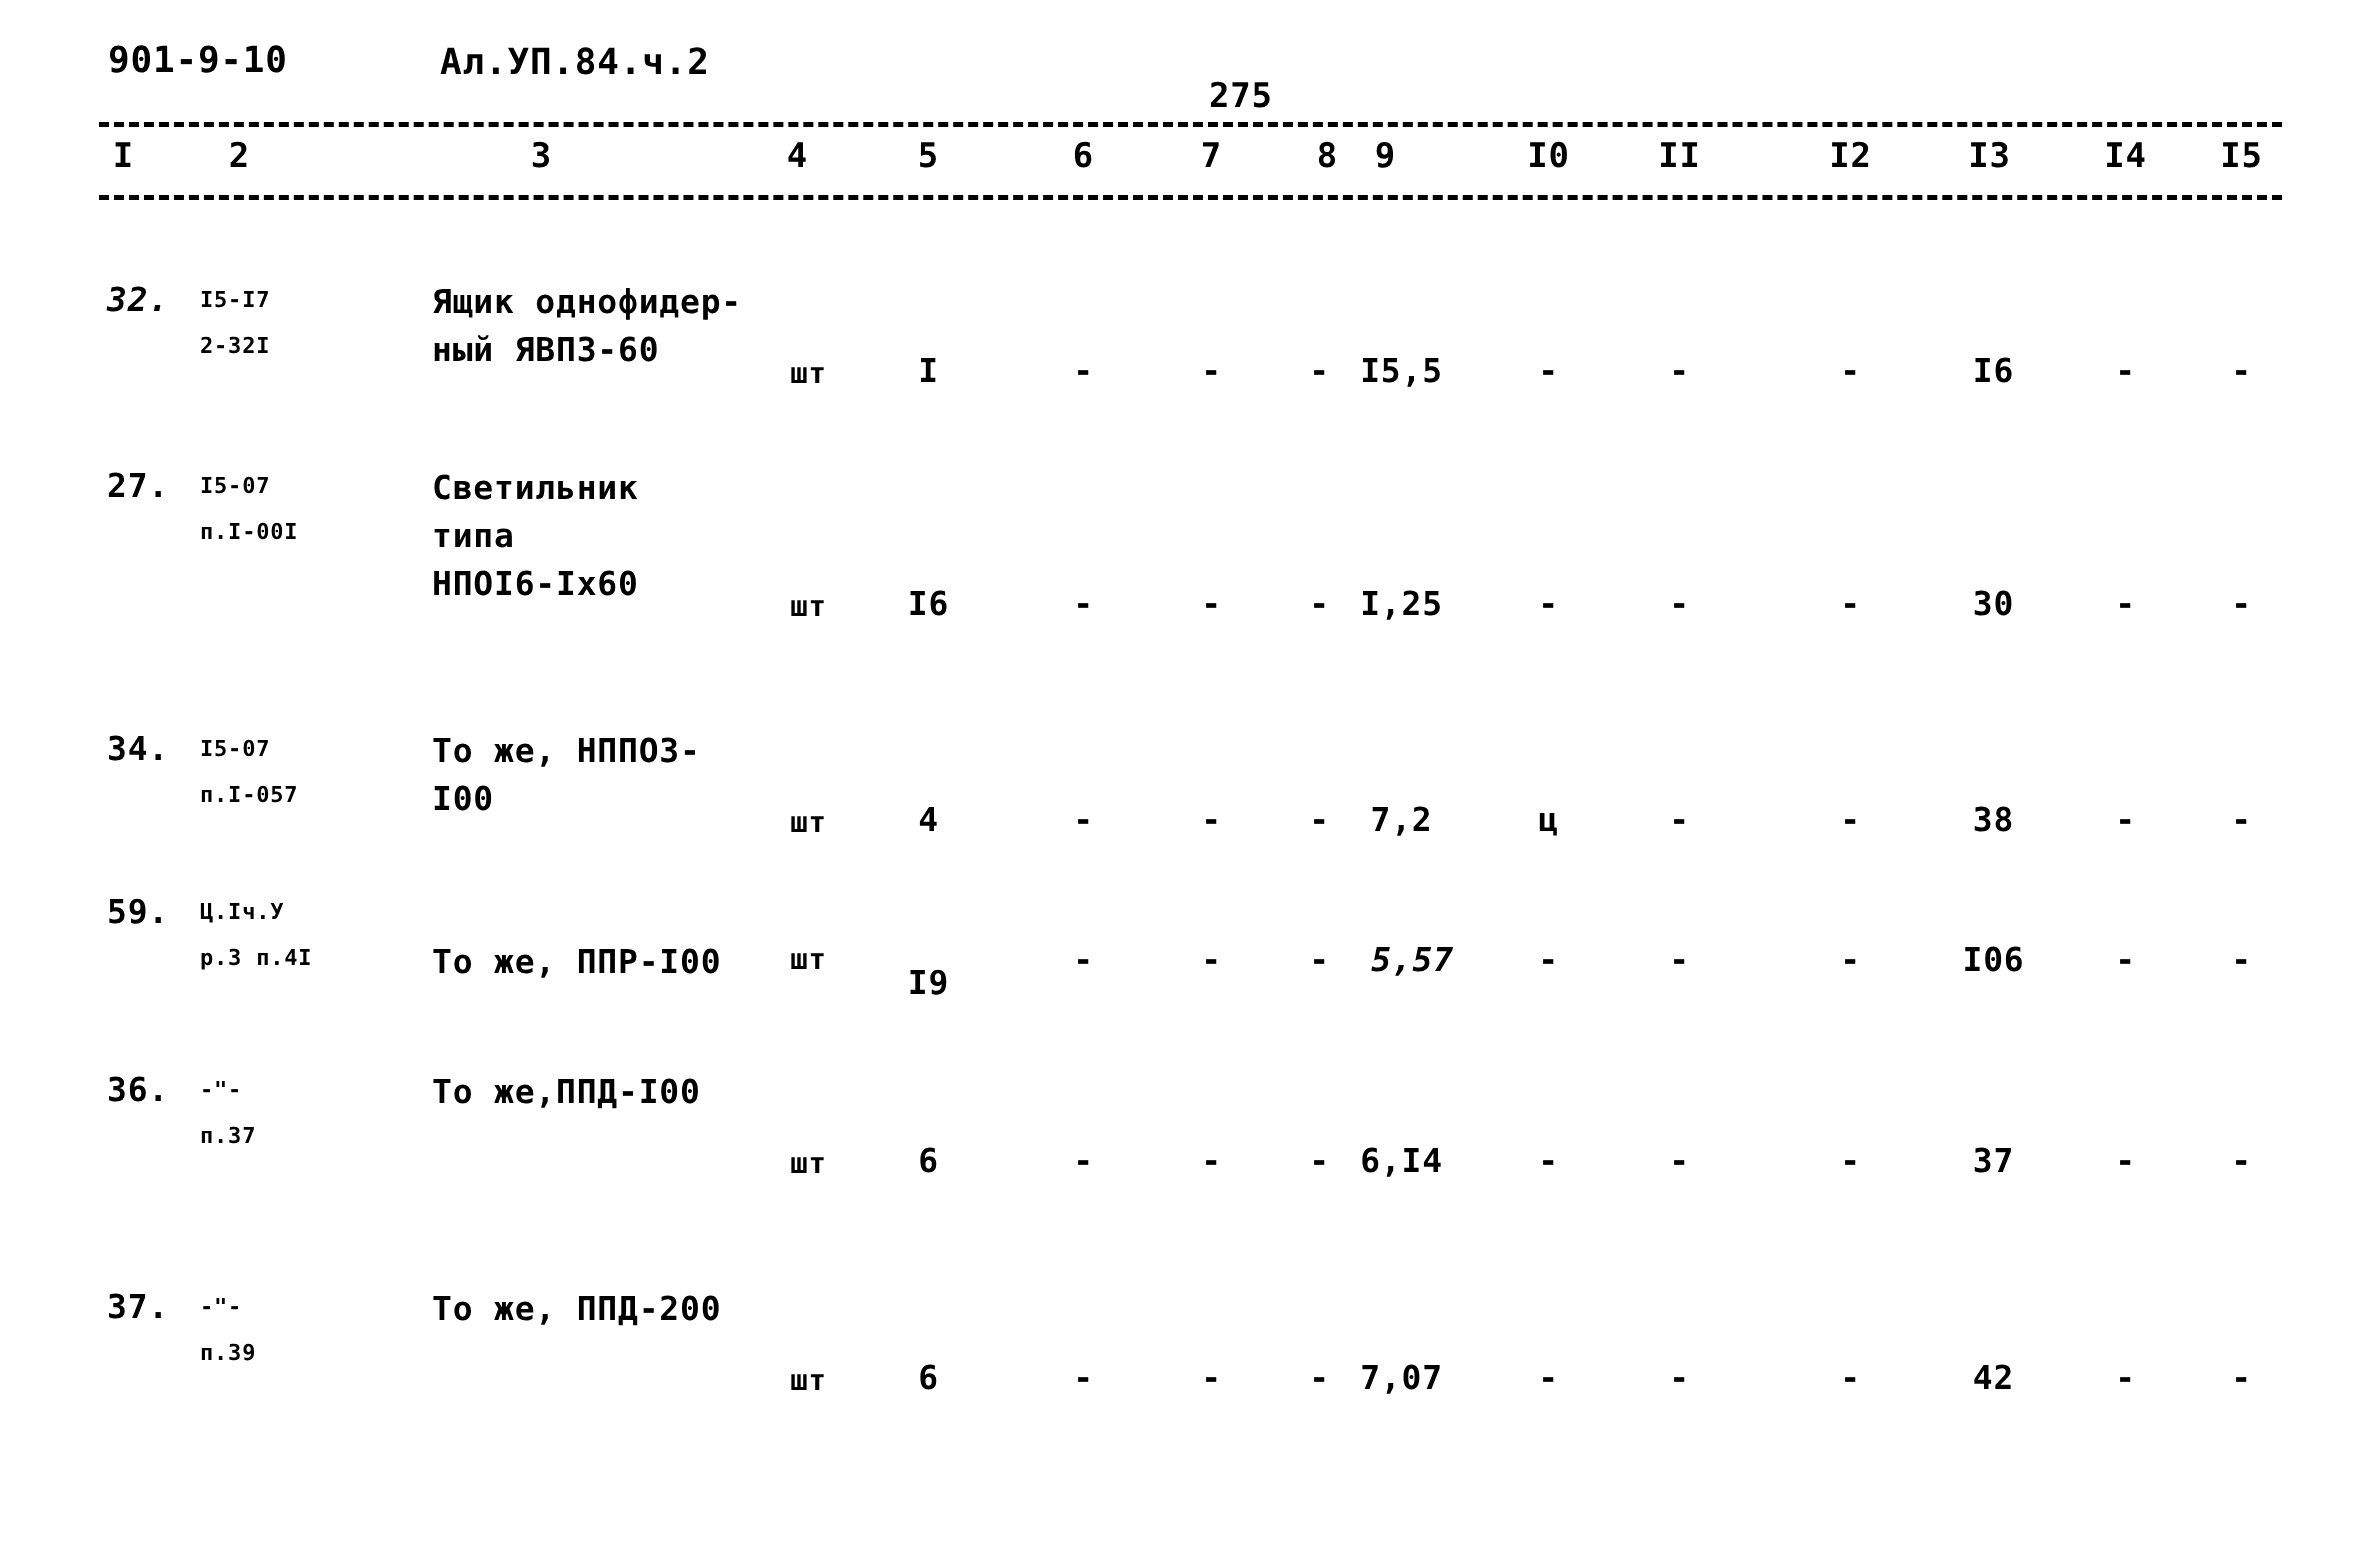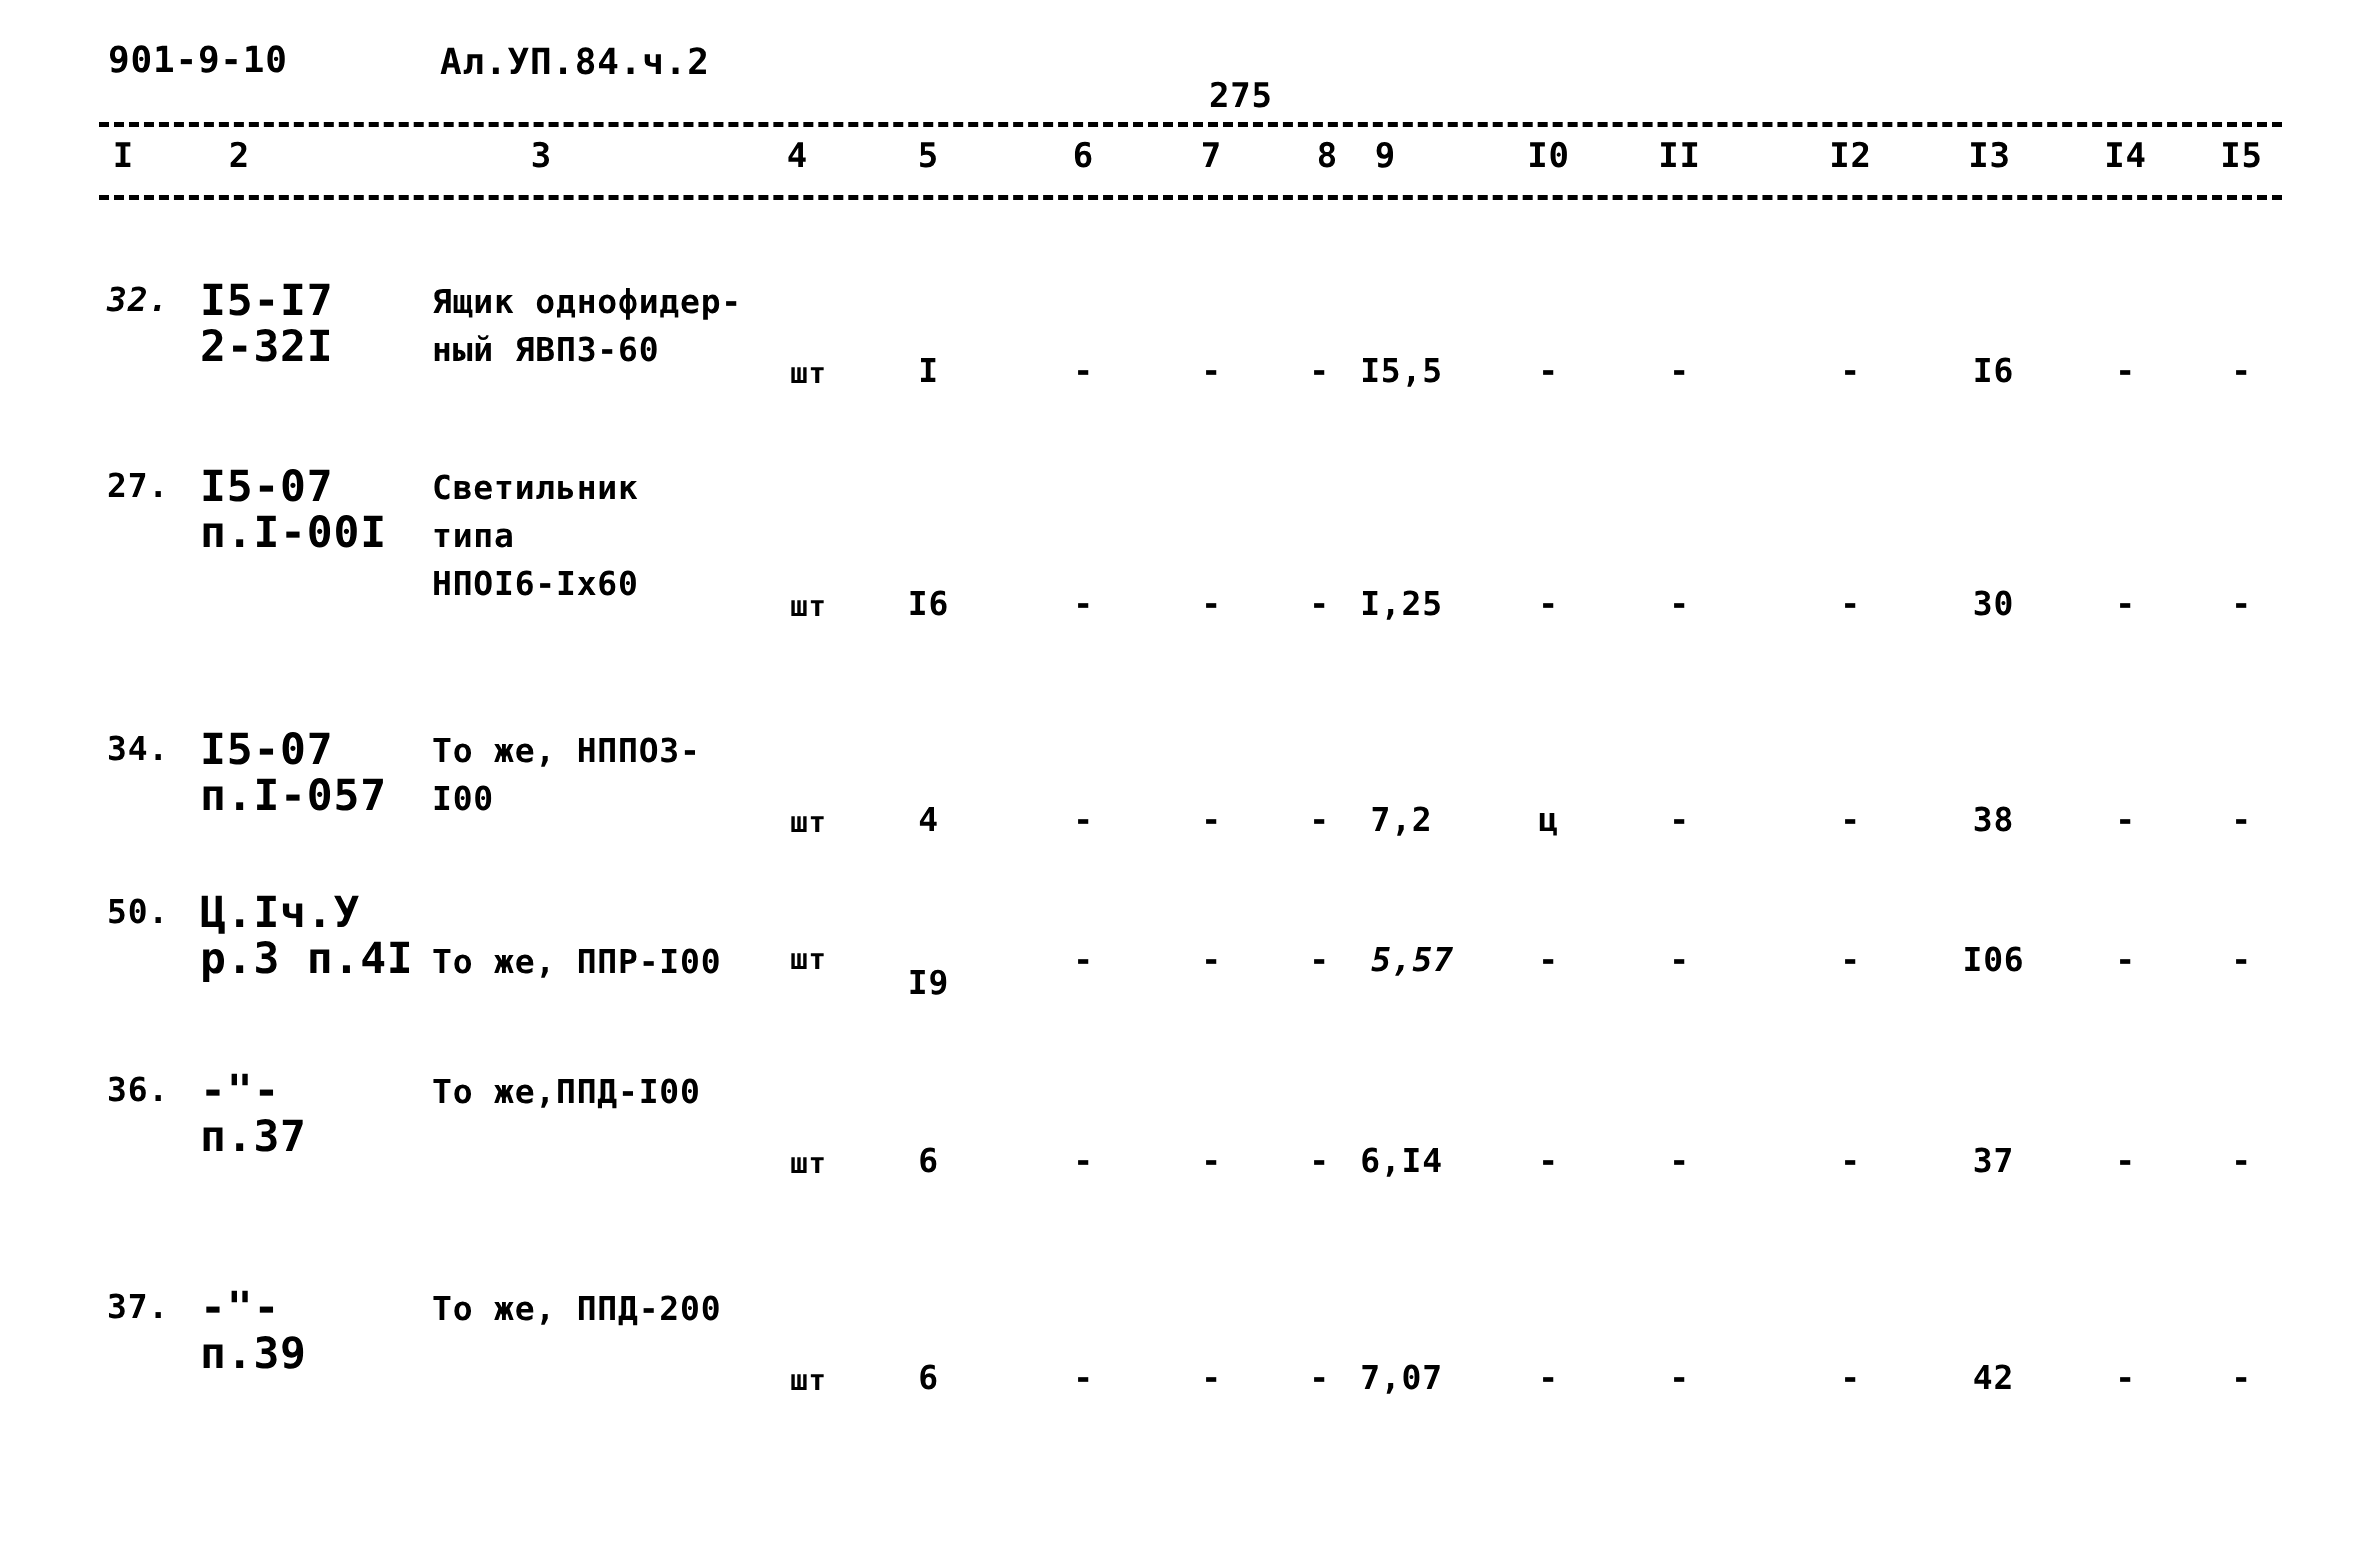--- a/index.html
+++ b/index.html
@@ -104,21 +104,21 @@
     white-space: pre;
   }
   .cell-num {
     text-align: center;
     width: 85px;
   }
   .cell-left { text-align: left; }
 
   .code-block {
     position: absolute;
-    font-size: 43px;
+    font-size: 22px;
     line-height: 46px;
     white-space: pre;
   }
   .name-block {
     position: absolute;
     font-size: 33px;
     line-height: 48px;
     white-space: pre;
   }
 
@@ -210,21 +210,21 @@
         <span class="cell tw cell-num" style="left: 1277px; top: 71px;">-</span>
         <span class="cell tw cell-num" style="left: 1359px; top: 71px;">7,2</span>
         <span class="cell tw cell-num" style="left: 1506px; top: 71px;">ц</span>
         <span class="cell tw cell-num" style="left: 1637px; top: 71px;">-</span>
         <span class="cell tw cell-num" style="left: 1808px; top: 71px;">-</span>
         <span class="cell tw cell-num" style="left: 1951px; top: 71px;">38</span>
         <span class="cell tw cell-num" style="left: 2083px; top: 71px;">-</span>
         <span class="cell tw cell-num" style="left: 2199px; top: 71px;">-</span>
       </div>
       <div class="data-row" style="top: 658px;">
-        <span class="cell tw cell-left" style="left: 107px; top: 0px;">50.</span>
+        <span class="cell tw cell-left" style="left: 107px; top: 0px;">59.</span>
         <span class="code-block tw" style="left: 200px; top: 0px;">Ц.Iч.У
 р.3 п.4I</span>
         <span class="name-block tw" style="left: 432px; top: 0px;">
 То же, ППР-I00</span>
         <span class="cell tw cell-num" style="left: 766px; top: 48px; font-size: 29px;">шт</span>
         <span class="cell tw cell-num" style="left: 886px; top: 48px; margin-top: 23px;">I9</span>
         <span class="cell tw cell-num" style="left: 1041px; top: 48px;">-</span>
         <span class="cell tw cell-num" style="left: 1169px; top: 48px;">-</span>
         <span class="cell tw cell-num" style="left: 1277px; top: 48px;">-</span>
         <span class="cell tw cell-num" style="left: 1370px; top: 48px; font-style: italic;">5,57</span>

